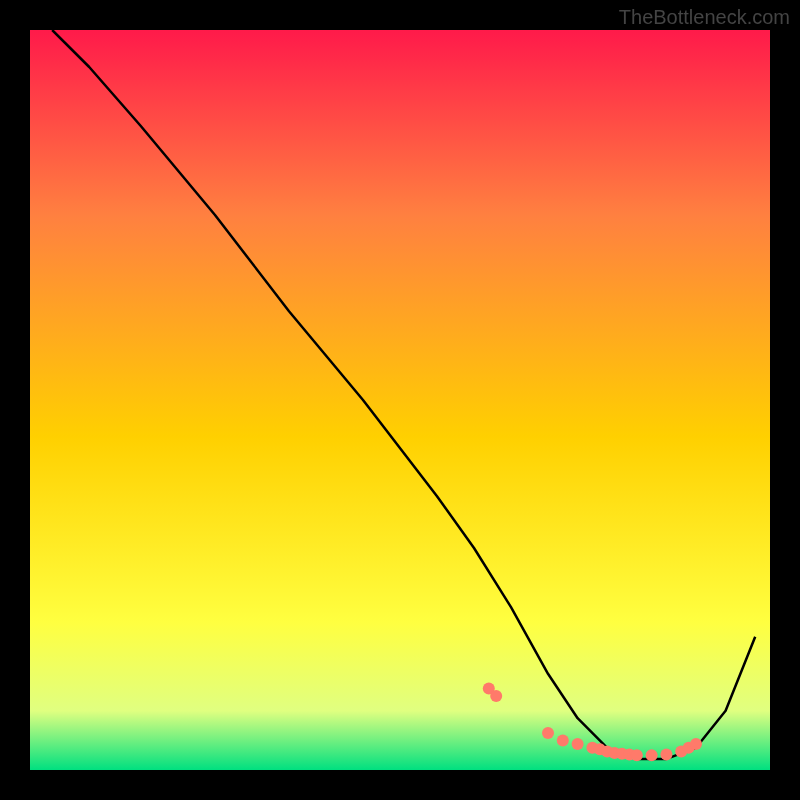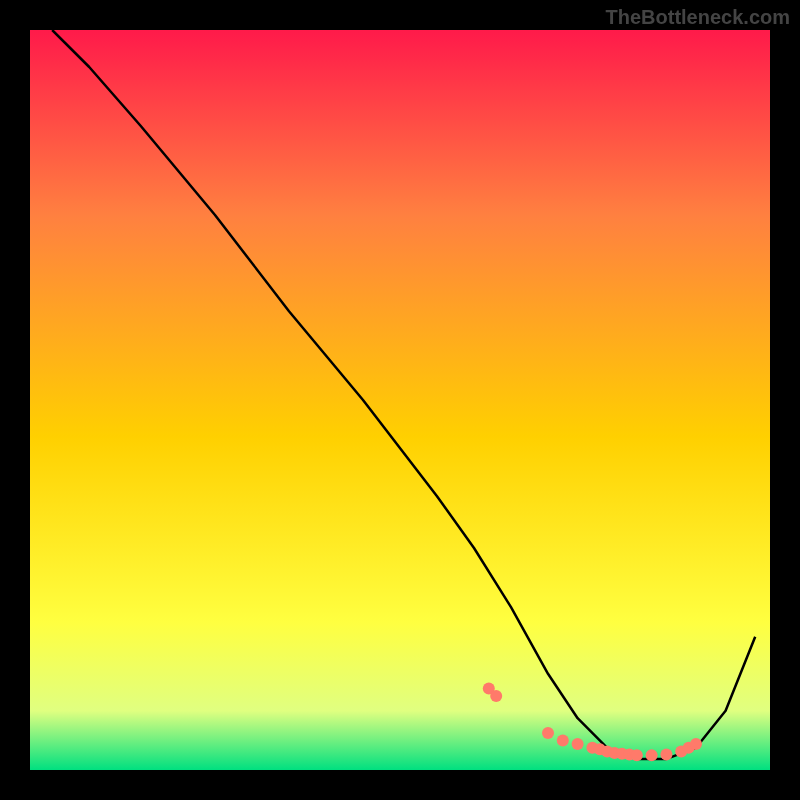--- a/index.html
+++ b/index.html
@@ -15,21 +15,21 @@
     width: 800px;
     height: 800px;
     position: relative;
   }
   .watermark {
     position: absolute;
     top: 6px;
     right: 10px;
     color: #444;
     font-size: 20px;
-    font-weight: bold;
+    font-weight: normal;
     z-index: 10;
   }
   .plot-area {
     position: absolute;
     left: 30px;
     top: 30px;
     width: 740px;
     height: 740px;
   }
   svg {

